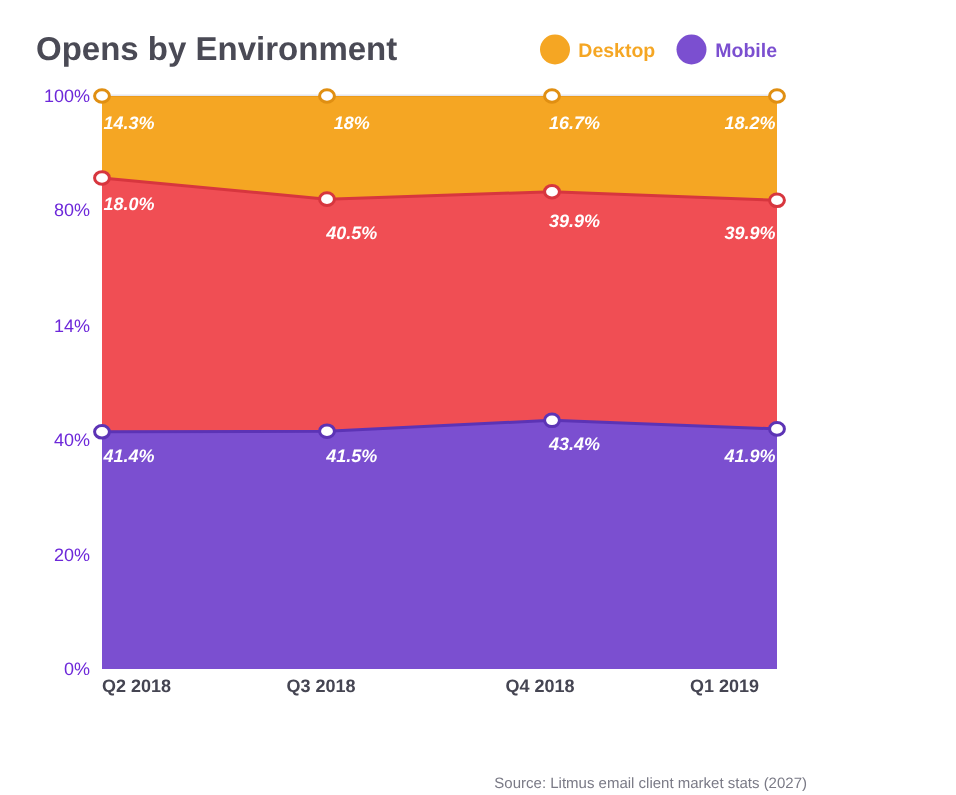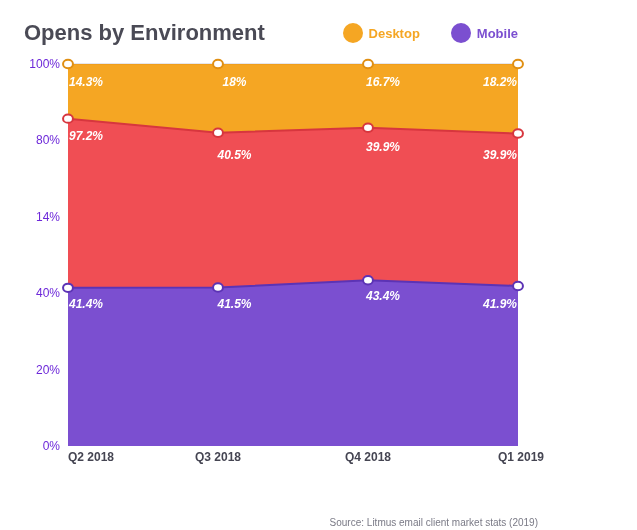--- a/index.html
+++ b/index.html
@@ -21,21 +21,21 @@
     align-items: center;
     margin-bottom: 18px;
   }
   .title {
     font-size: 22px;
     font-weight: 600;
     color: #4a4a55;
   }
   .legend {
     display: flex;
-    gap: 31px;
+    gap: 14px;
     align-items: center;
   }
   .legend-item {
     display: flex;
     align-items: center;
     gap: 6px;
     font-size: 13px;
     font-weight: 600;
   }
   .swatch {
@@ -74,21 +74,21 @@
   .gridline {
     position: absolute;
     left: 0;
     right: 0;
     height: 0;
     border-top: 1px solid #e6e6ec;
   }
   .x-axis {
     position: absolute;
     left: 44px;
-    right: 0;
+    right: 12px;
     bottom: 0;
     height: 24px;
   }
   .x-tick {
     position: absolute;
     font-size: 12px;
     font-weight: 600;
     color: #454552;
     transform: translateX(-50%);
     white-space: nowrap;
@@ -191,34 +191,34 @@
         <circle cx="33.333" cy="58.5" r="1.1" fill="#fff" stroke="#5C33B5" stroke-width="2" vector-effect="non-scaling-stroke"></circle>
         <circle cx="66.667" cy="56.6" r="1.1" fill="#fff" stroke="#5C33B5" stroke-width="2" vector-effect="non-scaling-stroke"></circle>
         <circle cx="100" cy="58.1" r="1.1" fill="#fff" stroke="#5C33B5" stroke-width="2" vector-effect="non-scaling-stroke"></circle>
       </svg>
 
       <div class="dlabel" style="left:4%;  top:3%">14.3%</div>
       <div class="dlabel" style="left:37%; top:3%">18%</div>
       <div class="dlabel" style="left:70%; top:3%">16.7%</div>
       <div class="dlabel" style="left:96%; top:3%">18.2%</div>
 
-      <div class="dlabel" style="left:4%;  top:17%">97.2%</div>
+      <div class="dlabel" style="left:4%;  top:17%">18.0%</div>
       <div class="dlabel" style="left:37%; top:22%">40.5%</div>
       <div class="dlabel" style="left:70%; top:20%">39.9%</div>
       <div class="dlabel" style="left:96%; top:22%">39.9%</div>
 
       <div class="dlabel" style="left:4%;  top:61%">41.4%</div>
       <div class="dlabel" style="left:37%; top:61%">41.5%</div>
       <div class="dlabel" style="left:70%; top:59%">43.4%</div>
       <div class="dlabel" style="left:96%; top:61%">41.9%</div>
     </div>
 
     <div class="x-axis">
       <div class="x-tick" style="left: 0%; transform: translateX(0px);">Q2 2018</div>
       <div class="x-tick" style="left:33.333%">Q3 2018</div>
       <div class="x-tick" style="left:66.667%">Q4 2018</div>
-      <div class="x-tick" style="left: 100%; transform: translateX(-100%); margin-left: 26px;">Q1 2019</div>
+      <div class="x-tick" style="left: 100%; transform: translateX(-100%);">Q1 2019</div>
     </div>
 
   </div>
 
-  <div class="source">Source: Litmus email client market stats (2019)</div>
+  <div class="source">Source: Litmus email client market stats (2027)</div>
 </div>
 
 </body></html>

